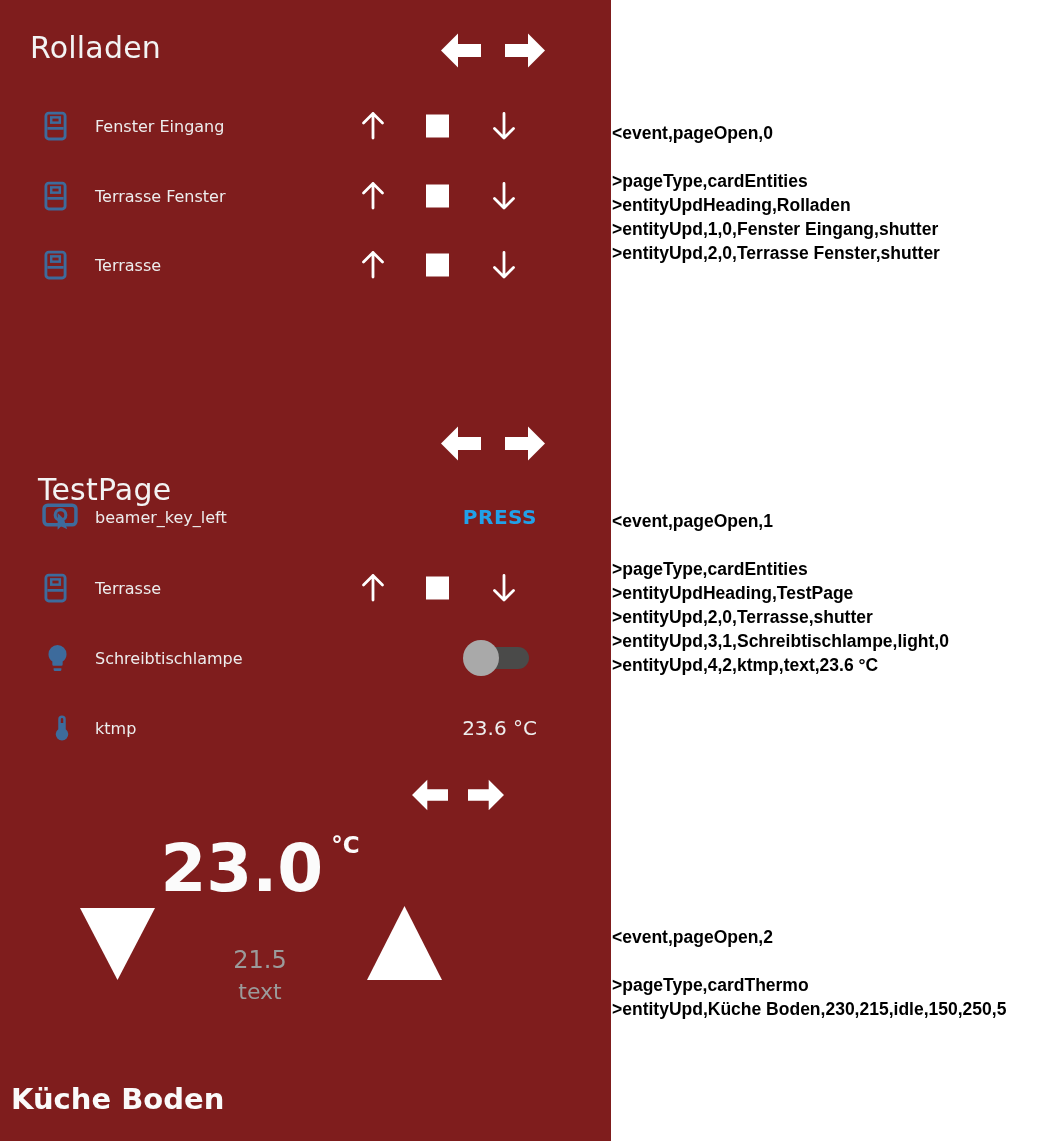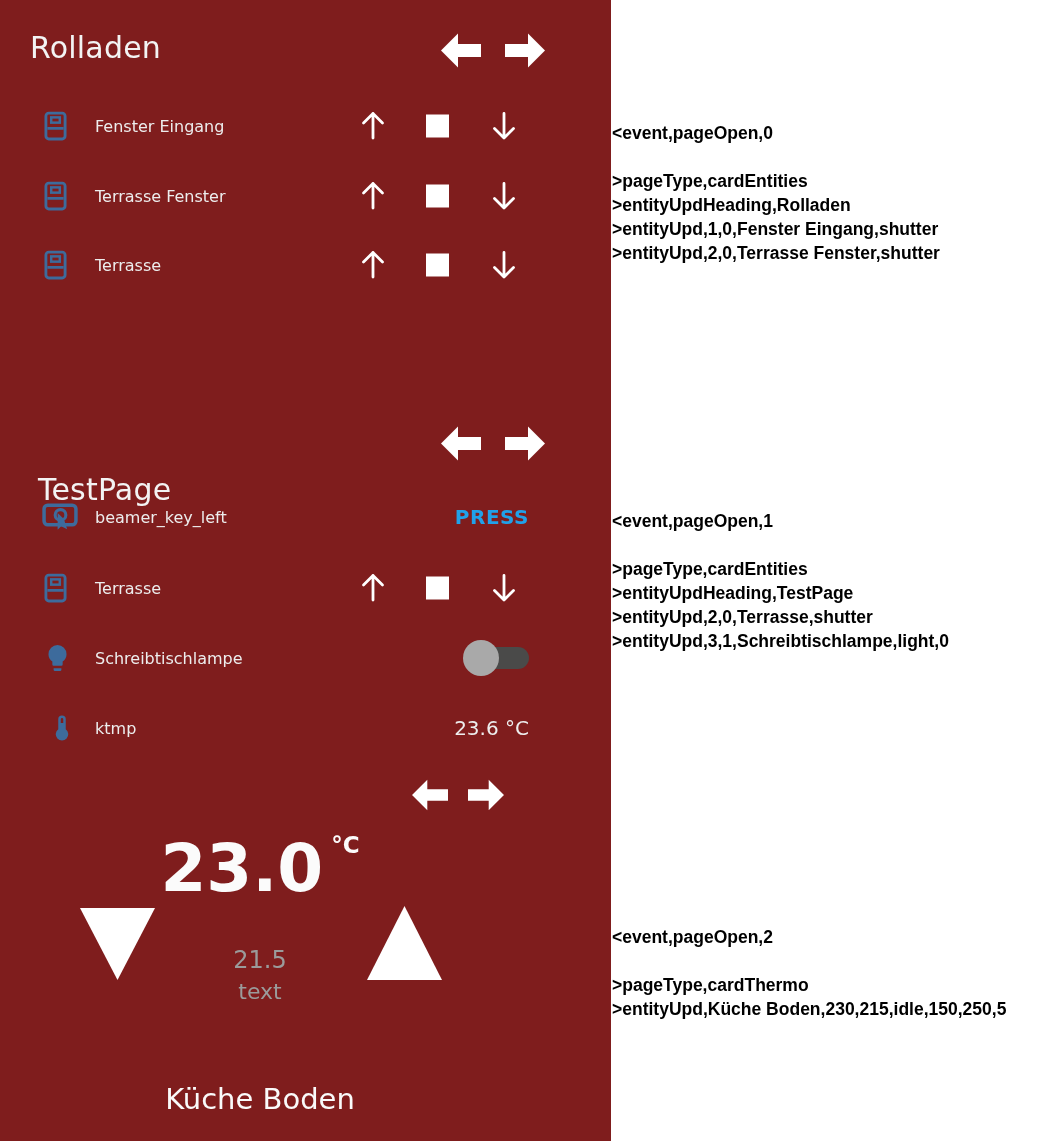--- a/index.html
+++ b/index.html
@@ -20,40 +20,40 @@
   .row .icon { position:absolute; left:42px; top:50%; transform:translateY(-50%); }
   .row .icon.icon-shutter { left:44px; }
   .row .icon.icon-thermo  { left:47px; }
   .row .label { position:absolute; left:95px; top:50%; transform:translateY(-50%);
                 font-size:16px; color:#ededed; white-space:nowrap;text-align:right; }
   .ctl { position:absolute; top:50%; transform:translateY(-50%); }
   .ctl-up   { left:356px; }
   .ctl-stop { left:426px; }
   .ctl-down { left:487px; }
   .stop-sq { width:23px; height:23px; background:#ffffff; }
-  .val { position:absolute; right:36px; top:50%; transform:translateY(-50%);
+  .val { position:absolute; right:28px; top:50%; transform:translateY(-50%);
          font-size:20px; color:#ededed; white-space:nowrap;margin-left:24px; }
   .press { color:#21a1e9; font-weight:bold; letter-spacing:0.5px; }
 
   .toggle { position:absolute; right:36px; top:50%; transform:translateY(-50%);
             width:62px; height:22px; border-radius:12px; background:#4a4a49; }
   .toggle .knob { position:absolute; left:-4px; top:-7px; width:36px; height:36px;
                   border-radius:50%; background:#a9a9a9; }
 
   
   .thermo-temp { position:absolute; left:0; top:836px; width:520px; text-align:center;
                  font-size:66px; font-weight:bold; color:#fbfbfb; line-height:1; }
   .thermo-temp .unit { display:inline-block; font-size:23px; font-weight:bold;
                        vertical-align:top; position:relative; top:-2px; margin-left:8px; }
   .thermo-target { position:absolute; left:0; top:946px; width:520px; text-align:center;
                    font-size:24px; color:#9b9b9b; }
   .thermo-state  { position:absolute; left:0; top:979px; width:520px; text-align:center;
                    font-size:22px; color:#9b9b9b; }
-  .thermo-title  { position:absolute; left:0; top:1082px; width:520px; text-align:center;
-                   font-size:29px; color:#fafafa; }
+  .thermo-title  { position:absolute; left:11px; top:1082px; width:520px; text-align:left;
+                   font-size:29px; color:#fafafa;font-weight:bold; }
   .tri { cursor:pointer; }
 
   
   .logblock { position:absolute; left:612px; width:425px; color:#000;
               font-family:"Liberation Sans", sans-serif; font-weight:700;
               font-size:17.5px; line-height:24px; white-space:nowrap;margin-top:41px; }
   .logblock .group { margin-top:24px; }
   .log-1 { top:80px; }
   .log-2 { top:468px; }
   .log-3 { top:884px; }
@@ -239,20 +239,21 @@
   </div>
 </div>
 
 <div class="logblock log-2">
   <div>&lt;event,pageOpen,1</div>
   <div class="group">
     <div>&gt;pageType,cardEntities</div>
     <div>&gt;entityUpdHeading,TestPage</div>
     <div>&gt;entityUpd,2,0,Terrasse,shutter</div>
     <div>&gt;entityUpd,3,1,Schreibtischlampe,light,0</div>
+    <div>&gt;entityUpd,4,2,ktmp,text,23.6 °C</div>
   </div>
 </div>
 
 <div class="logblock log-3">
   <div>&lt;event,pageOpen,2</div>
   <div class="group">
     <div>&gt;pageType,cardThermo</div>
     <div>&gt;entityUpd,Küche Boden,230,215,idle,150,250,5</div>
   </div>
 </div>

